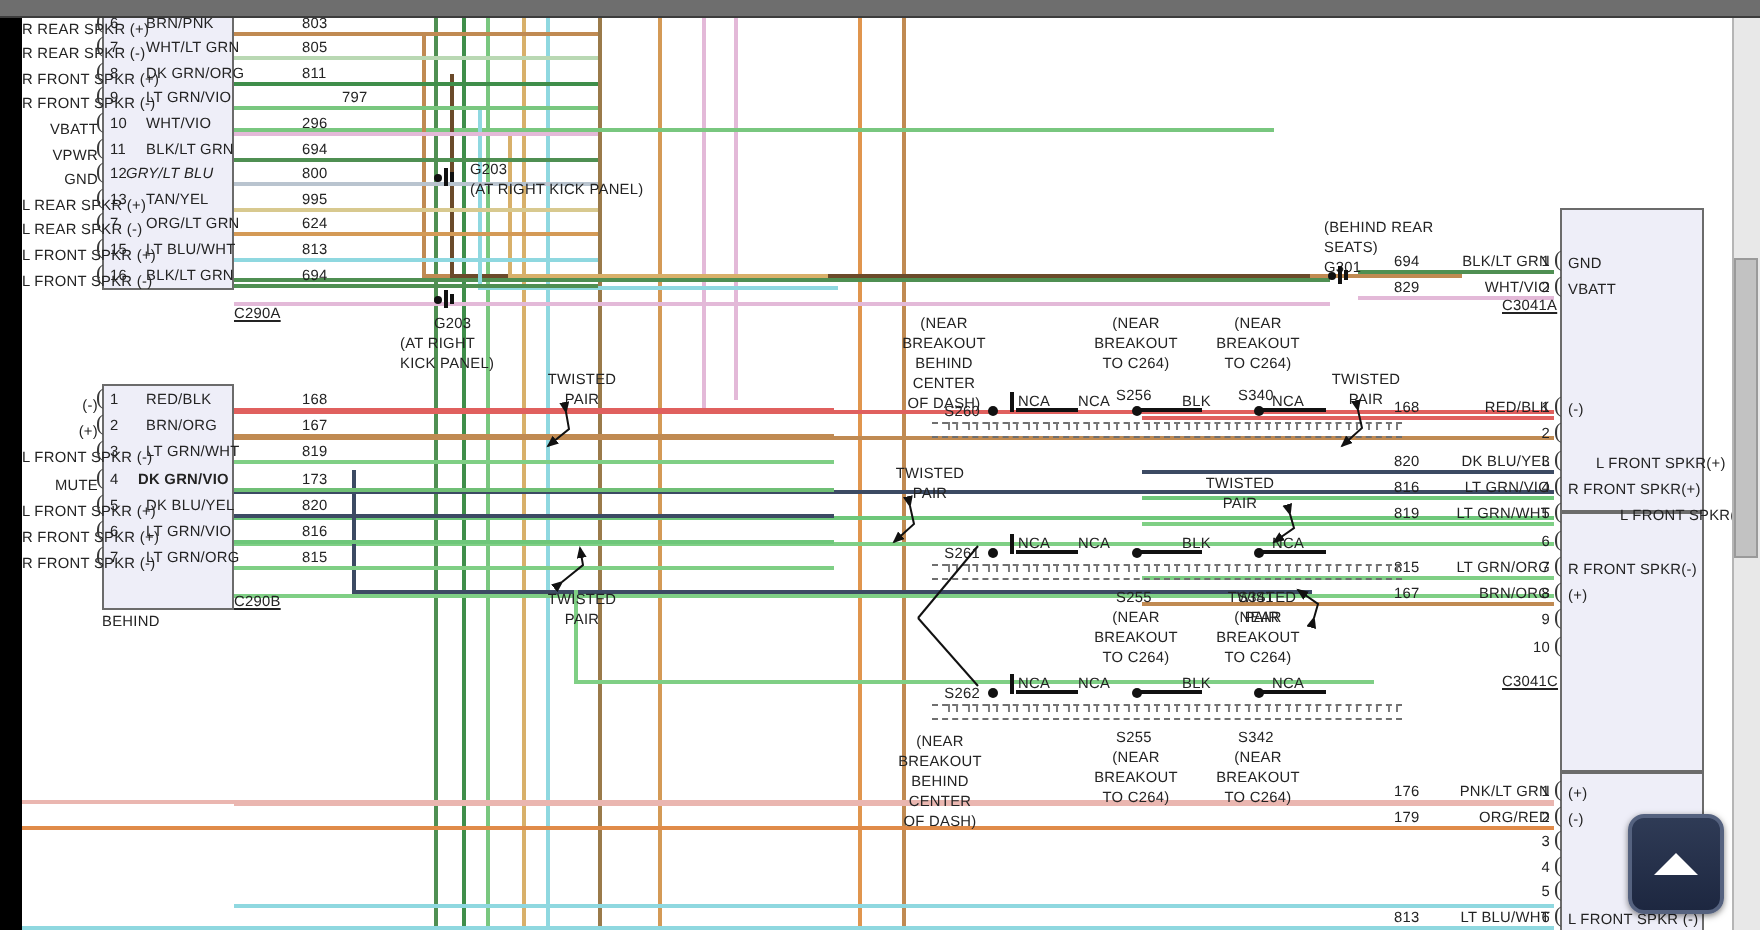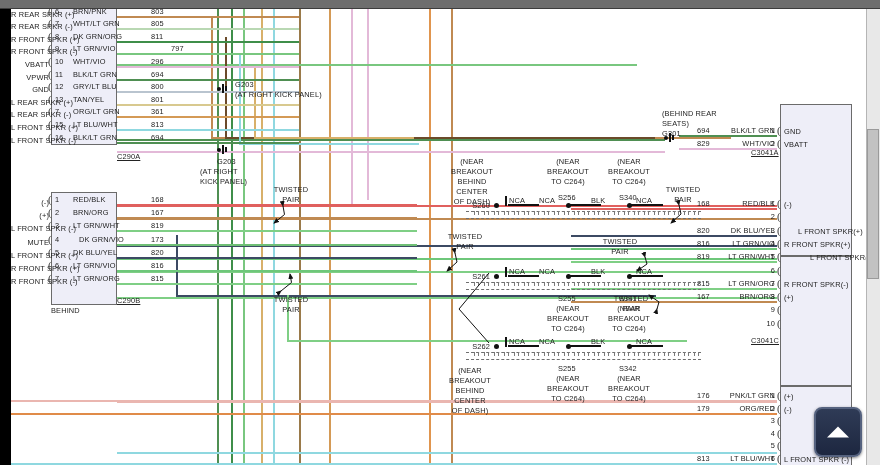--- a/index.html
+++ b/index.html
@@ -239,34 +239,34 @@
         <div class="w wh" style="left: 106px; top: 57px; width: 182px; background: rgb(227, 185, 216);"></div>
         <div class="t r" style="left: 0px; top: 63.6px; width: 38px; text-align: right;">VPWR</div>
         <div class="pinbr" style="left: 37px; top: 59.6px;">(</div>
         <div class="t" style="left: 44px; top: 60.6px;">11</div>
         <div class="t" style="left: 62px; top: 60.6px;">BLK/LT GRN</div>
         <div class="t" style="left: 140px; top: 60.6px;">694</div>
         <div class="w wh" style="left: 106px; top: 69.6px; width: 182px; background: rgb(79, 143, 82);"></div>
         <div class="t r" style="left: 0px; top: 76.2px; width: 38px; text-align: right;">GND</div>
         <div class="pinbr" style="left: 37px; top: 72.2px;">(</div>
         <div class="t" style="left: 44px; top: 73.2px;">12</div>
-        <div class="t" style="left: 62px; top: 73.2px;">GRY/LT BLU</div>
+        <div class="t" style="left: 52px; top: 73.2px; font-style: italic;">GRY/LT BLU</div>
         <div class="t" style="left: 140px; top: 73.2px;">800</div>
         <div class="w wh" style="left: 106px; top: 82.2px; width: 182px; background: rgb(185, 196, 207);"></div>
         <div class="t r" style="left: 0px; top: 88.8px; width: 38px; text-align: right;">L REAR SPKR (+)</div>
         <div class="pinbr" style="left: 37px; top: 84.8px;">(</div>
         <div class="t" style="left: 44px; top: 85.8px;">13</div>
         <div class="t" style="left: 62px; top: 85.8px;">TAN/YEL</div>
-        <div class="t" style="left: 140px; top: 85.8px;">801</div>
+        <div class="t" style="left: 140px; top: 85.8px;">995</div>
         <div class="w wh" style="left: 106px; top: 94.8px; width: 182px; background: rgb(216, 201, 143);"></div>
         <div class="t r" style="left: 0px; top: 101.4px; width: 38px; text-align: right;">L REAR SPKR (-)</div>
         <div class="pinbr" style="left: 37px; top: 97.4px;">(</div>
         <div class="t" style="left: 44px; top: 98.4px;">7</div>
         <div class="t" style="left: 62px; top: 98.4px;">ORG/LT GRN</div>
-        <div class="t" style="left: 140px; top: 98.4px;">361</div>
+        <div class="t" style="left: 140px; top: 98.4px;">624</div>
         <div class="w wh" style="left: 106px; top: 107.4px; width: 182px; background: rgb(212, 154, 86);"></div>
         <div class="t r" style="left: 0px; top: 114px; width: 38px; text-align: right;">L FRONT SPKR (+)</div>
         <div class="pinbr" style="left: 37px; top: 110px;">(</div>
         <div class="t" style="left: 44px; top: 111px;">15</div>
         <div class="t" style="left: 62px; top: 111px;">LT BLU/WHT</div>
         <div class="t" style="left: 140px; top: 111px;">813</div>
         <div class="w wh" style="left: 106px; top: 120px; width: 182px; background: rgb(143, 216, 224);"></div>
         <div class="t r" style="left: 0px; top: 126.6px; width: 38px; text-align: right;">L FRONT SPKR (-)</div>
         <div class="pinbr" style="left: 37px; top: 122.6px;">(</div>
         <div class="t" style="left: 44px; top: 123.6px;">16</div>
@@ -290,21 +290,21 @@
         <div class="w wh" style="left: 106px; top: 208.2px; width: 300px; background: rgb(192, 138, 82);"></div>
         <div class="t r" style="left: 0px; top: 215.4px; width: 38px; text-align: right;">L FRONT SPKR (-)</div>
         <div class="pinbr" style="left: 37px; top: 211.4px;">(</div>
         <div class="t" style="left: 44px; top: 212.4px;">3</div>
         <div class="t" style="left: 62px; top: 212.4px;">LT GRN/WHT</div>
         <div class="t" style="left: 140px; top: 212.4px;">819</div>
         <div class="w wh" style="left: 106px; top: 221.4px; width: 300px; background: rgb(127, 207, 133);"></div>
         <div class="t r" style="left: 0px; top: 228.6px; width: 38px; text-align: right;">MUTE</div>
         <div class="pinbr" style="left: 37px; top: 224.6px;">(</div>
         <div class="t" style="left: 44px; top: 225.6px;">4</div>
-        <div class="t" style="left: 68px; top: 225.6px;">DK GRN/VIO</div>
+        <div class="t" style="left: 58px; top: 225.6px; font-weight: bold;">DK GRN/VIO</div>
         <div class="t" style="left: 140px; top: 225.6px;">173</div>
         <div class="w wh" style="left: 106px; top: 234.6px; width: 300px; background: rgb(111, 191, 117);"></div>
         <div class="t r" style="left: 0px; top: 241.8px; width: 38px; text-align: right;">L FRONT SPKR (+)</div>
         <div class="pinbr" style="left: 37px; top: 237.8px;">(</div>
         <div class="t" style="left: 44px; top: 238.8px;">5</div>
         <div class="t" style="left: 62px; top: 238.8px;">DK BLU/YEL</div>
         <div class="t" style="left: 140px; top: 238.8px;">820</div>
         <div class="w wh" style="left: 106px; top: 247.8px; width: 300px; background: rgb(60, 74, 99);"></div>
         <div class="t r" style="left: 0px; top: 255px; width: 38px; text-align: right;">R FRONT SPKR (+)</div>
         <div class="pinbr" style="left: 37px; top: 251px;">(</div>

